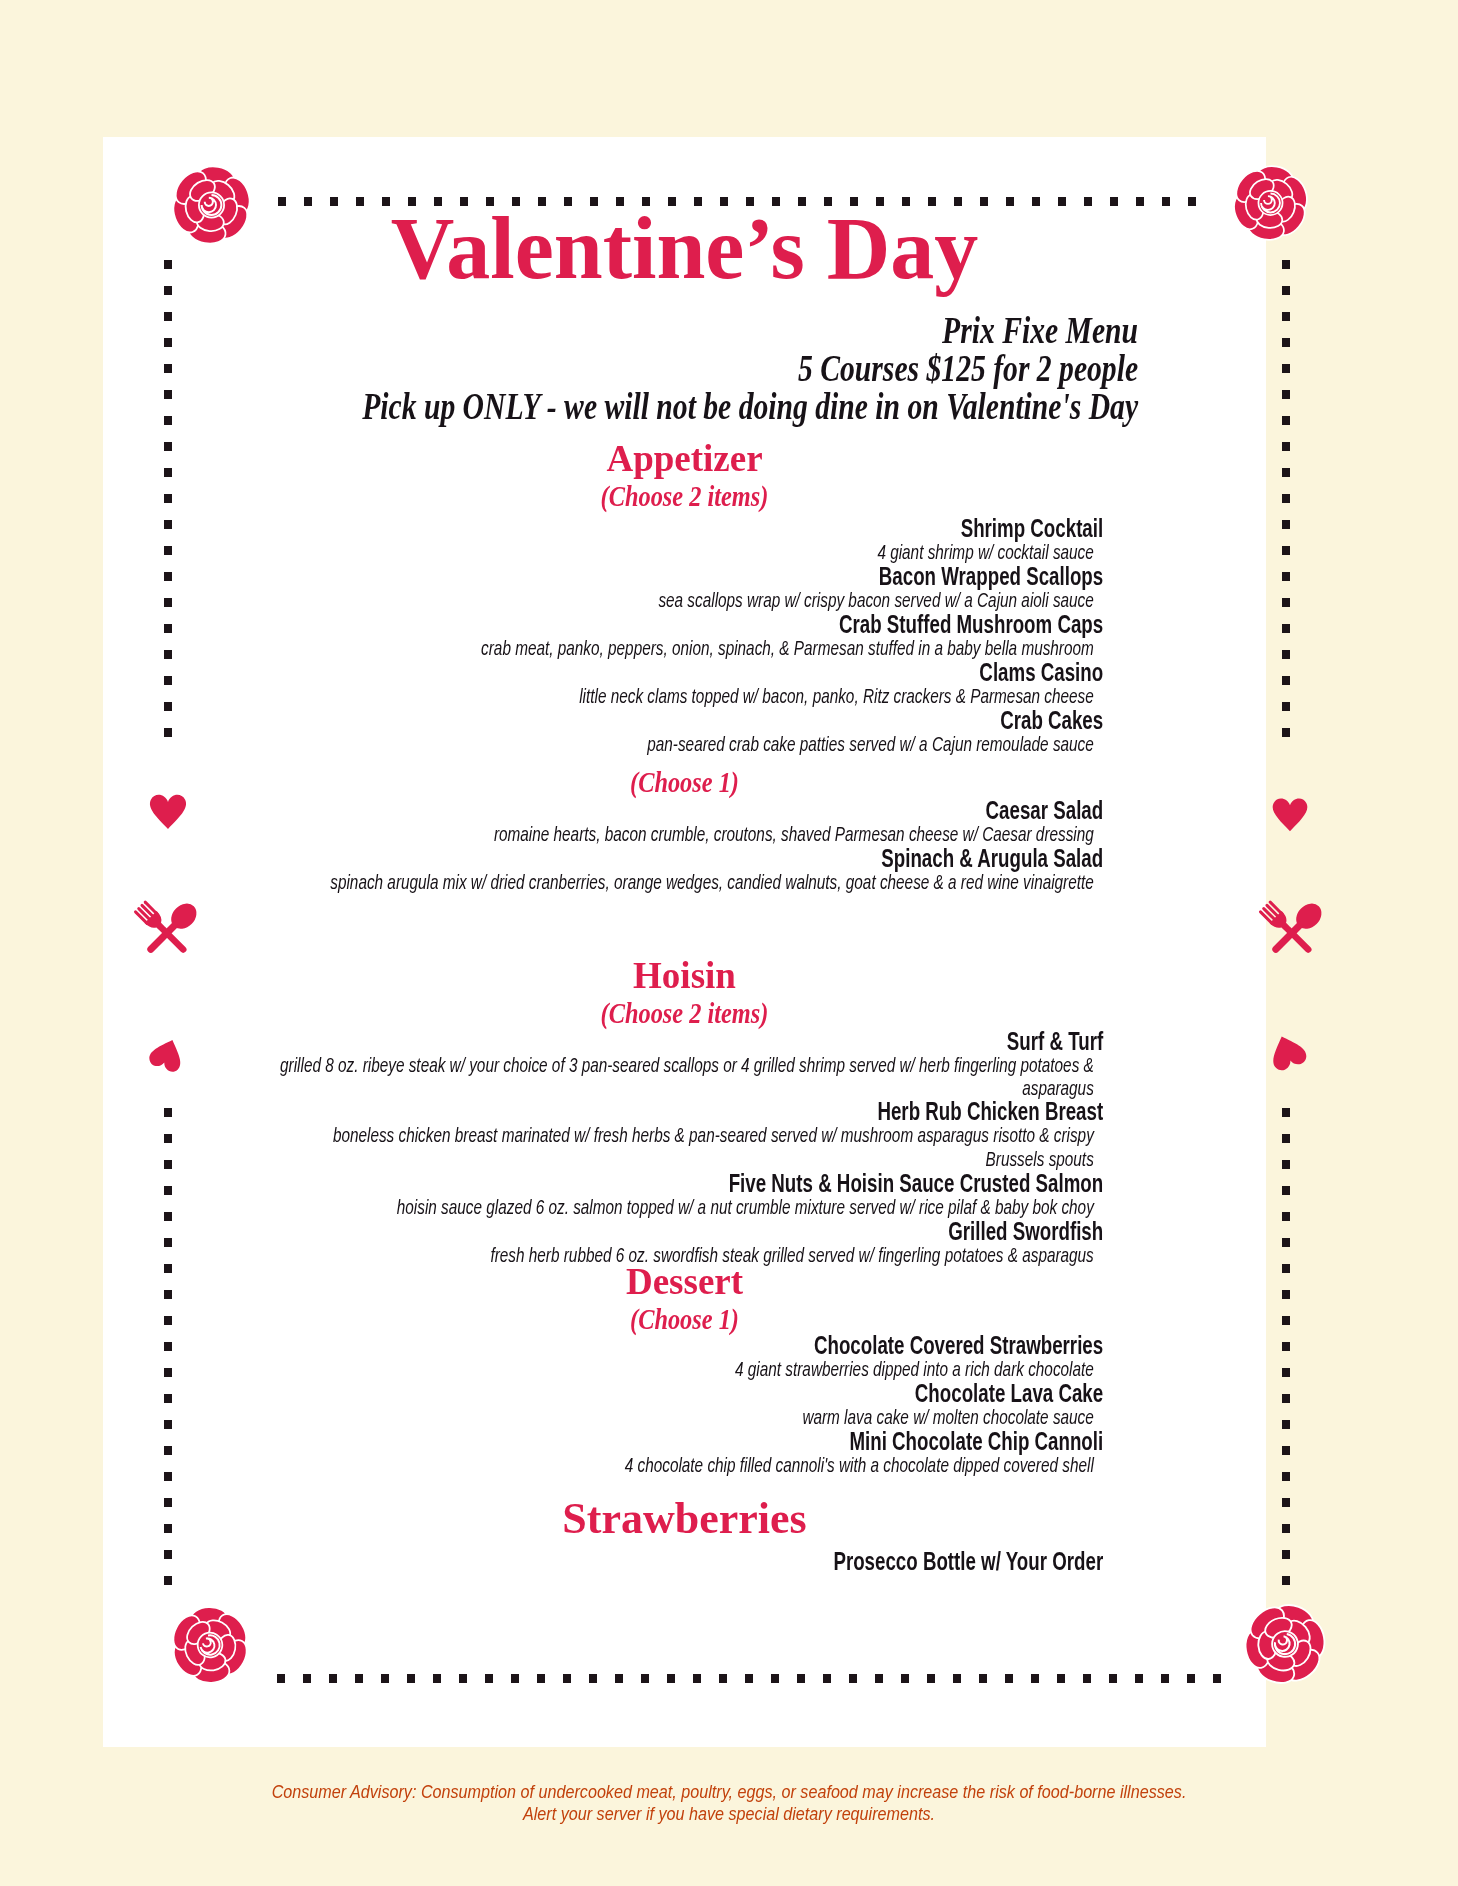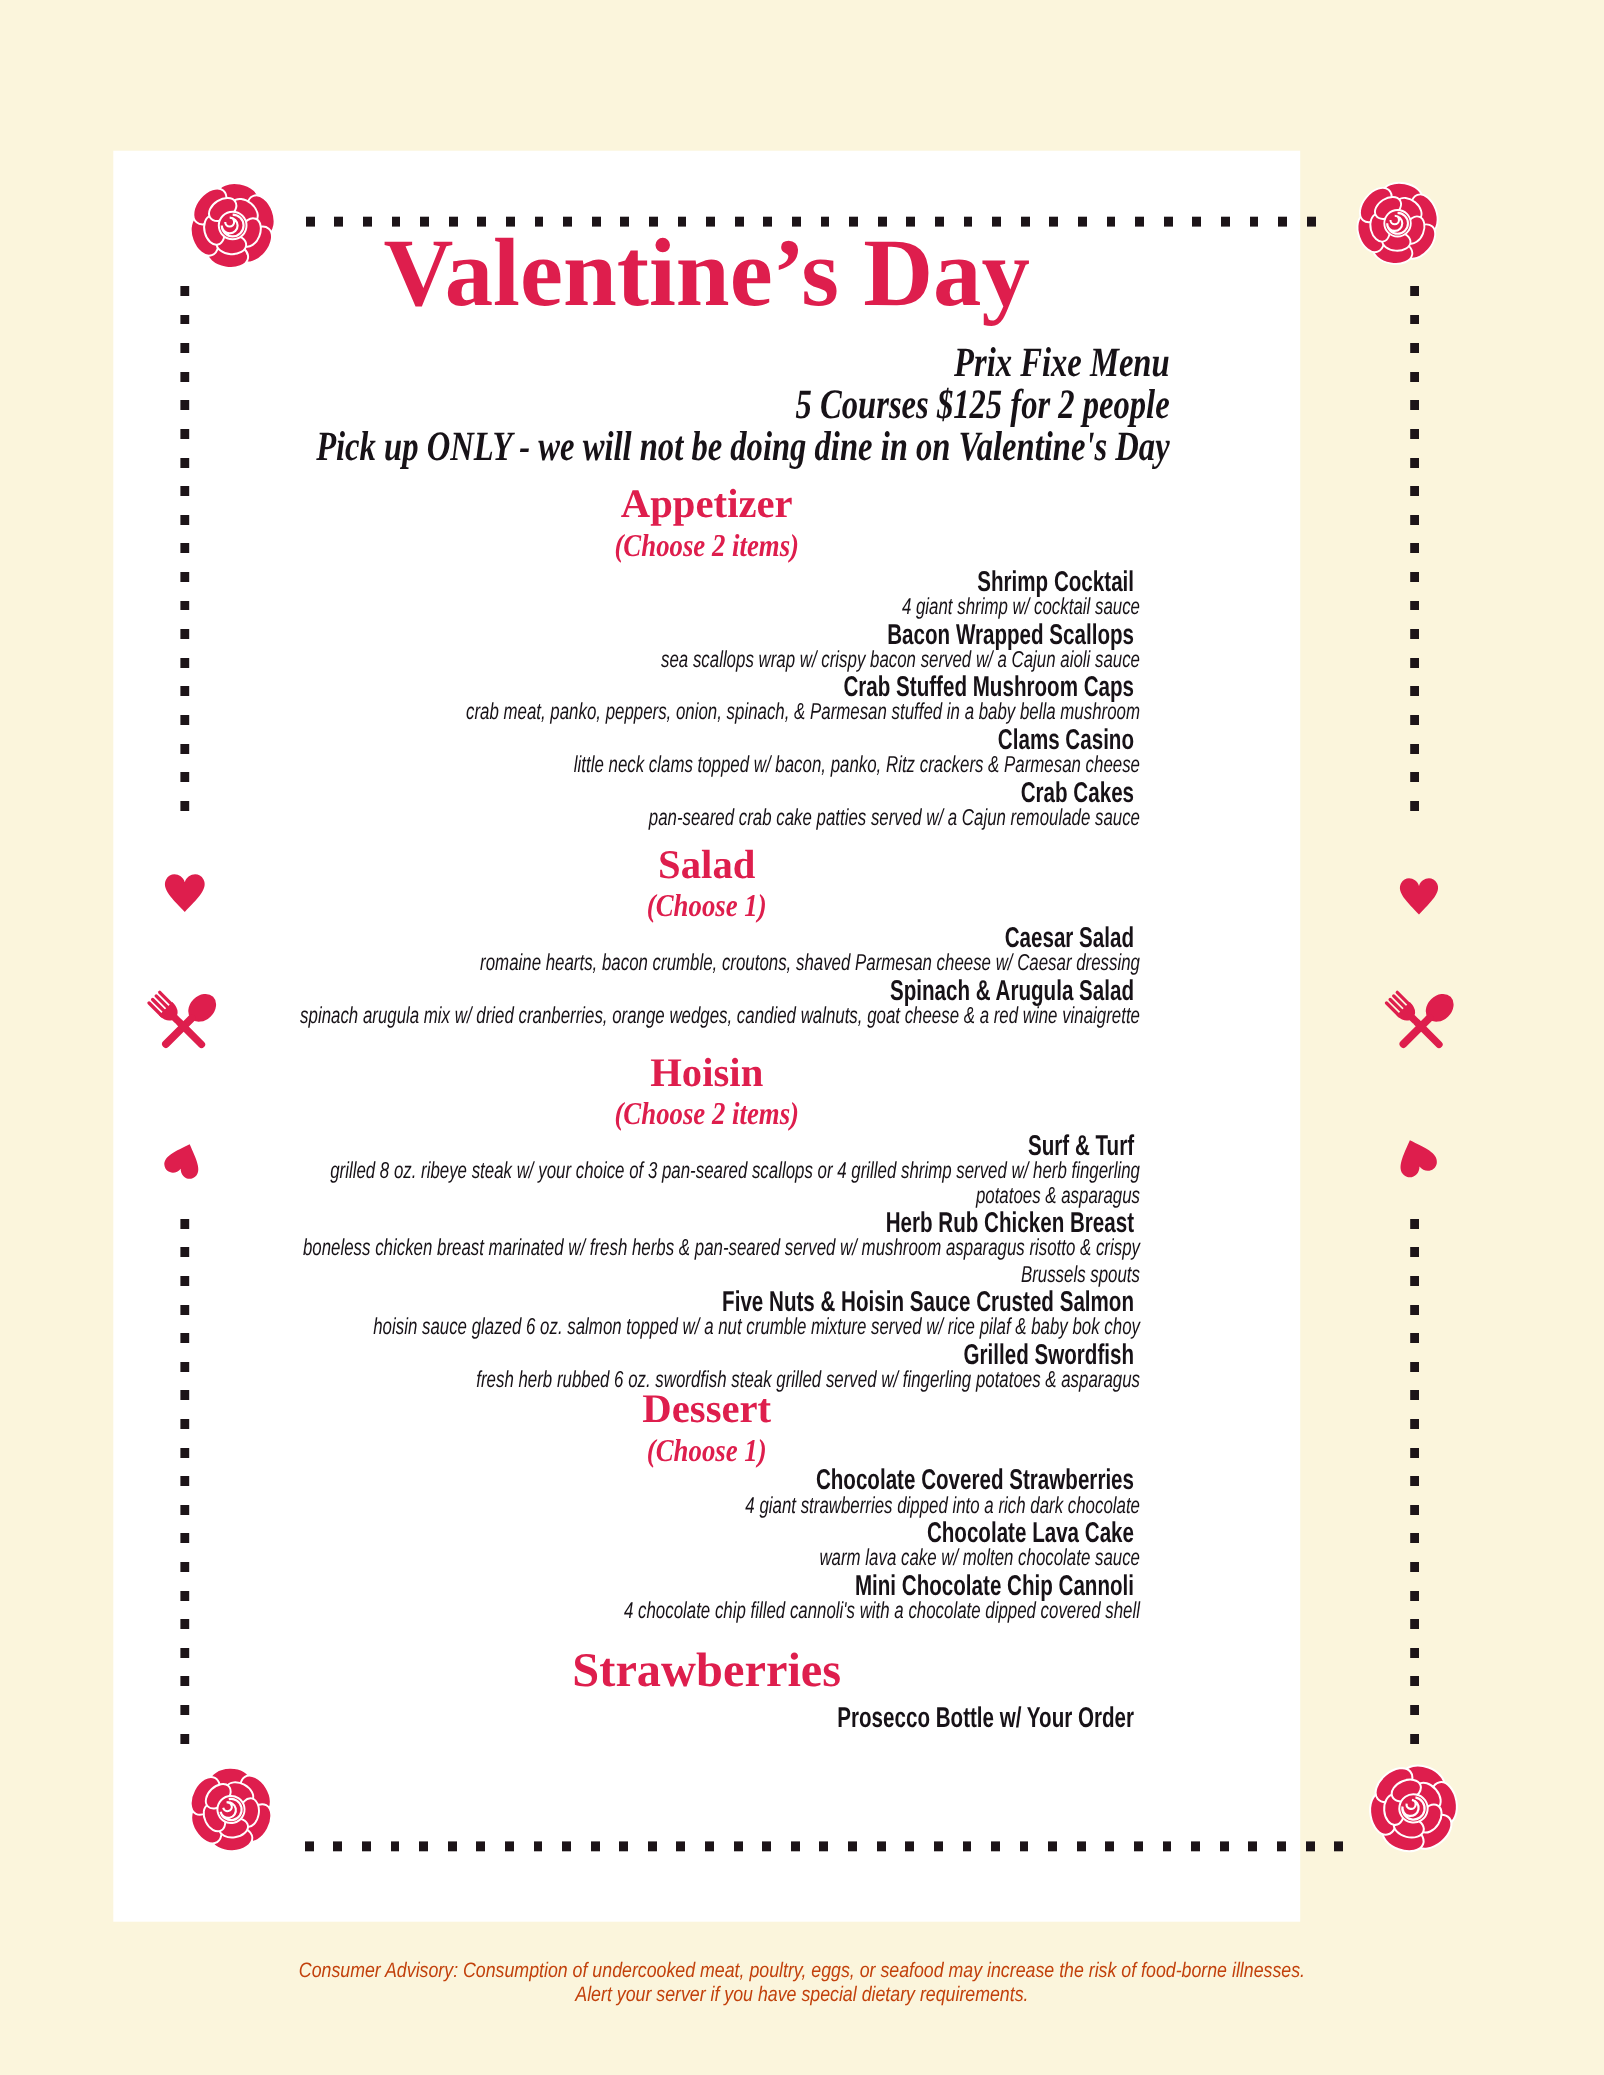--- a/index.html
+++ b/index.html
@@ -4,21 +4,21 @@
 <style>
   html,body{margin:0;padding:0;}
   body{
     width:1458px;height:1886px;
     background:#fbf5dc;
     font-family:"Liberation Serif", serif;
     position:relative;
     overflow:hidden;
   }
   .card{
-    position:absolute;left:103px;top:137px;width:1079px;height:1610px;
+    position:absolute;left:103px;top:137px;width:1163px;height:1610px;
     background:#ffffff;
   }
   
   .hdots{position:absolute;height:9px;
     background-image:repeating-linear-gradient(90deg,#1c1418 0 8px,transparent 8px 26px);}
   .vdots{position:absolute;width:8px;
     background-image:repeating-linear-gradient(180deg,#1c1418 0 9px,transparent 9px 26px);}
   
   .deco{position:absolute;}
   
@@ -155,21 +155,20 @@
       <div class="item-name">Crab Stuffed Mushroom Caps</div>
       <div class="item-desc">crab meat, panko, peppers, onion, spinach, &amp; Parmesan stuffed in a baby bella mushroom</div>
       <div class="item-name">Clams Casino</div>
       <div class="item-desc">little neck clams topped w/ bacon, panko, Ritz crackers &amp; Parmesan cheese</div>
       <div class="item-name">Crab Cakes</div>
       <div class="item-desc">pan-seared crab cake patties served w/ a Cajun remoulade sauce</div>
     </div>
   </div>
 
   <div class="cline" style="top:629px">
-    <div class="sec-head">Salad</div>
     <div class="sec-choose">(Choose 1)</div>
     <div class="items" style="margin-top:0">
       <div class="item-name">Caesar Salad</div>
       <div class="item-desc">romaine hearts, bacon crumble, croutons, shaved Parmesan cheese w/ Caesar dressing</div>
       <div class="item-name">Spinach &amp; Arugula Salad</div>
       <div class="item-desc">spinach arugula mix w/ dried cranberries, orange wedges, candied walnuts, goat cheese &amp; a red wine vinaigrette</div>
     </div>
   </div>
 
   <div class="cline" style="top:818px">

